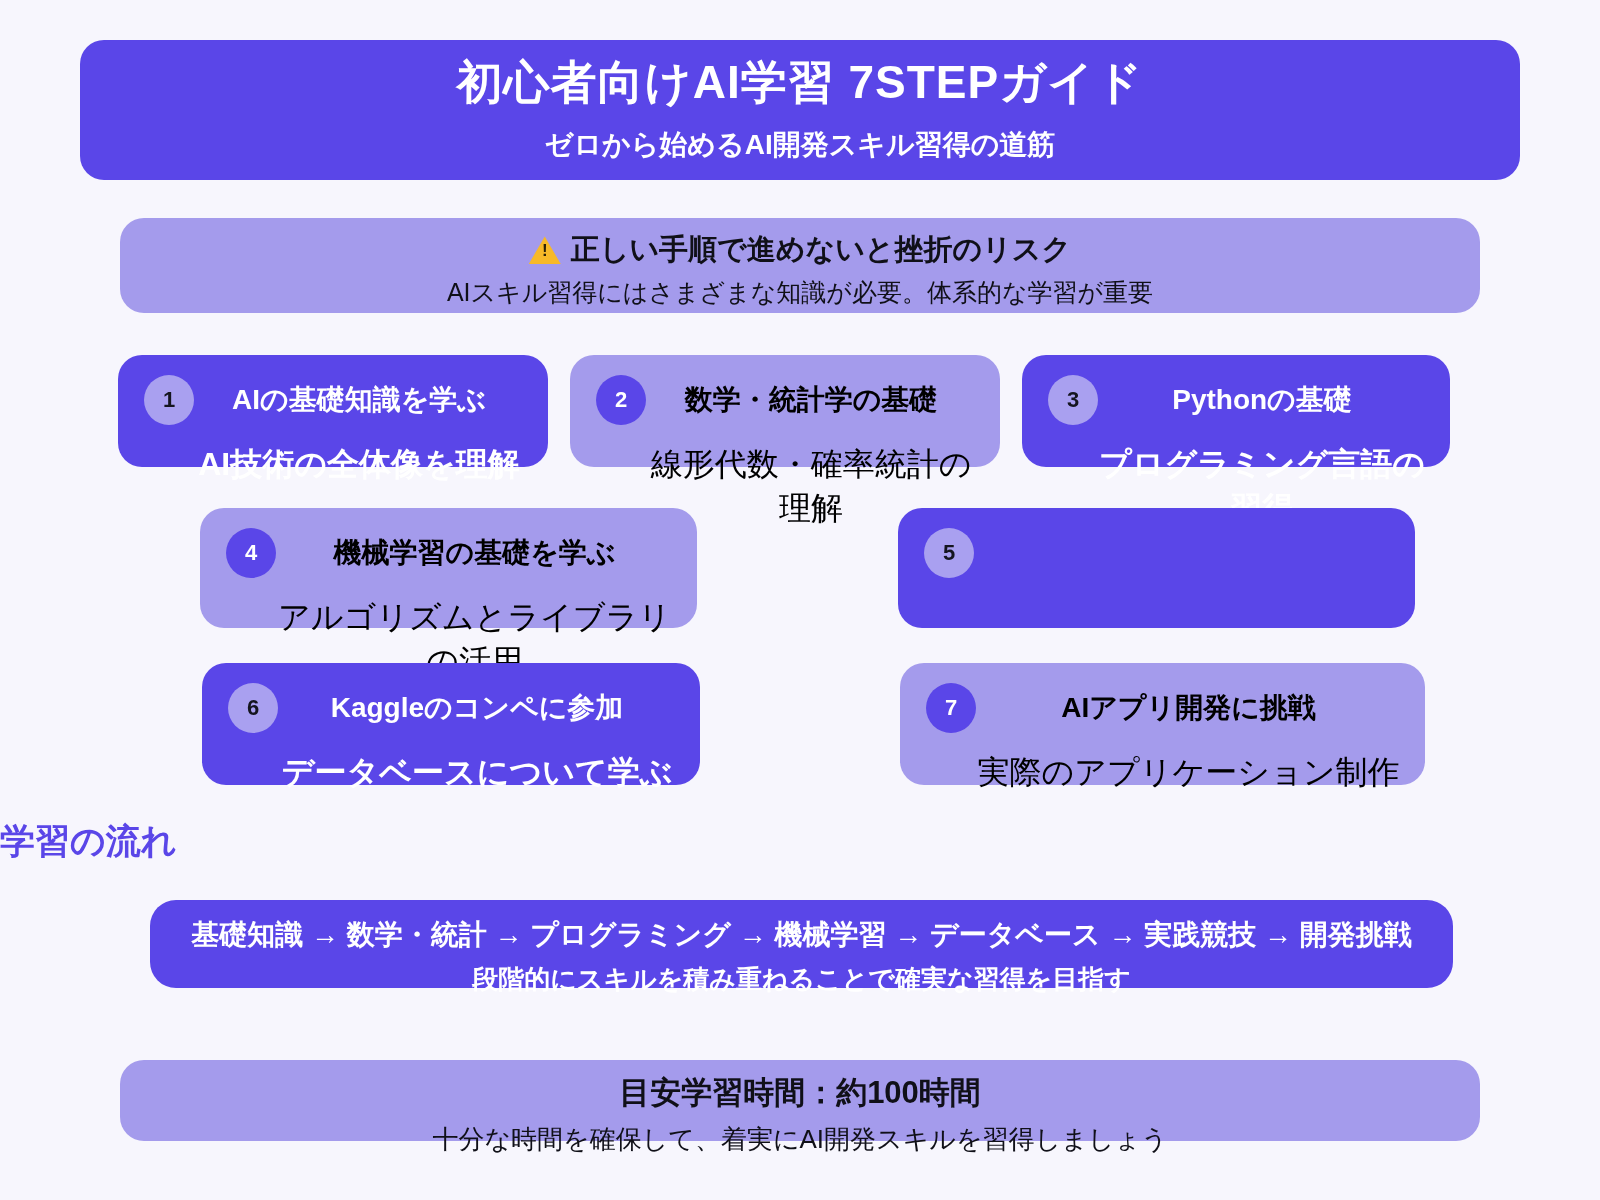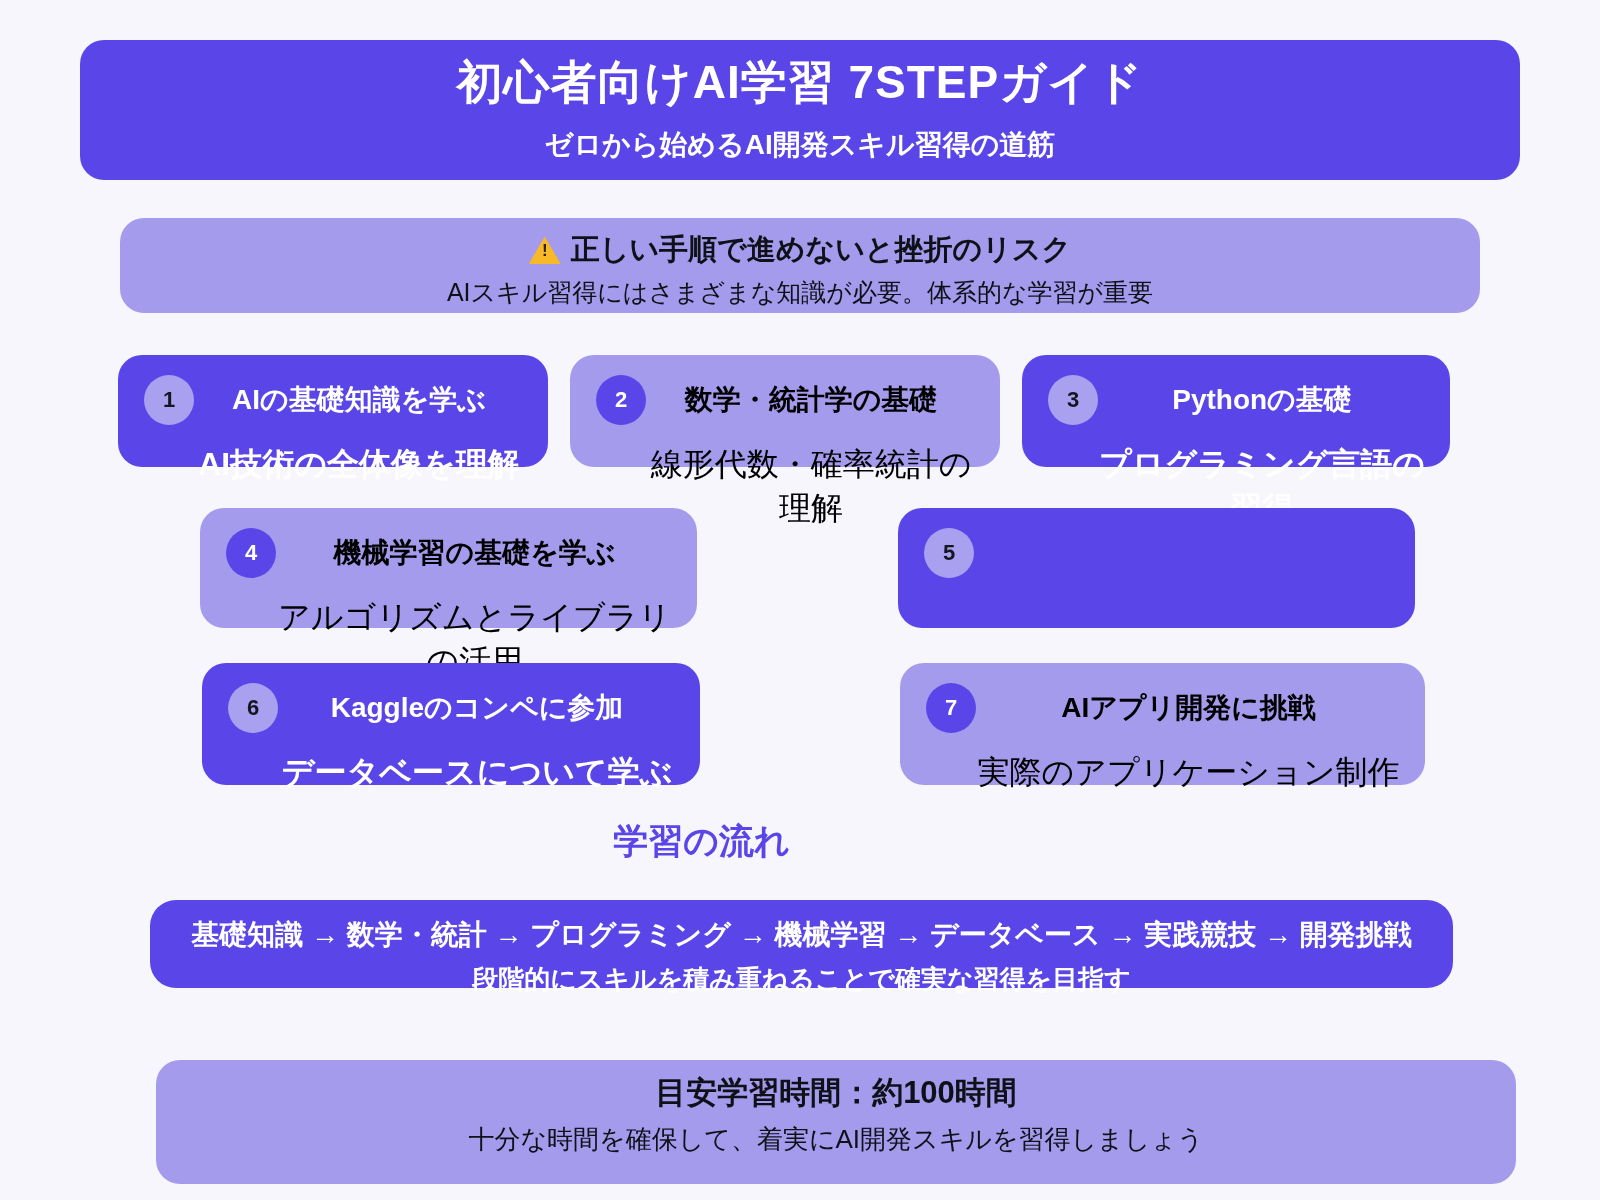--- a/index.html
+++ b/index.html
@@ -74,35 +74,35 @@
   .c2 { left: 570px;  top: 355px; width: 430px; height: 112px; }
   .c3 { left: 1022px; top: 355px; width: 428px; height: 112px; }
   .c4 { left: 200px;  top: 508px; width: 497px; height: 120px; }
   .c5 { left: 898px;  top: 508px; width: 517px; height: 120px; }
   .c6 { left: 202px;  top: 663px; width: 498px; height: 122px; }
   .c7 { left: 900px;  top: 663px; width: 525px; height: 122px; }
 
   
   .section-title {
     left: 0; top: 818px; width: 1403px;
-    text-align: center; font-size: 35px; font-weight: bold; color: #5A46E8;
+    font-size: 35px; font-weight: bold; color: #5A46E8;
   }
   .flow-box {
     left: 150px; top: 900px; width: 1303px; height: 88px;
     background: #5A46E8; border-radius: 26px;
     color: #ffffff; text-align: center; padding-top: 16px;
   }
   .flow-sequence { font-size: 28px; font-weight: bold; white-space: nowrap; }
   .flow-description { font-size: 26px; font-weight: bold; margin-top: 8px; }
 
   
   .footer {
-    left: 120px; top: 1060px; width: 1360px; height: 124px;
+    left: 120px; top: 1060px; width: 1360px; height: 81px;
     background: #A49BEC; border-radius: 24px;
-    text-align: center; padding-top: 12px; color: #101018; margin-left: 36px;
+    text-align: center; padding-top: 12px; color: #101018;
   }
   .footer-title { font-size: 31px; font-weight: bold; }
   .footer-subtitle { font-size: 26px; margin-top: 8px; }
 </style>
 </head>
 <body>
 
 <div class="abs header">
   <div class="header-title">初心者向けAI学習 7STEPガイド</div>
   <div class="header-subtitle">ゼロから始めるAI開発スキル習得の道筋</div>

